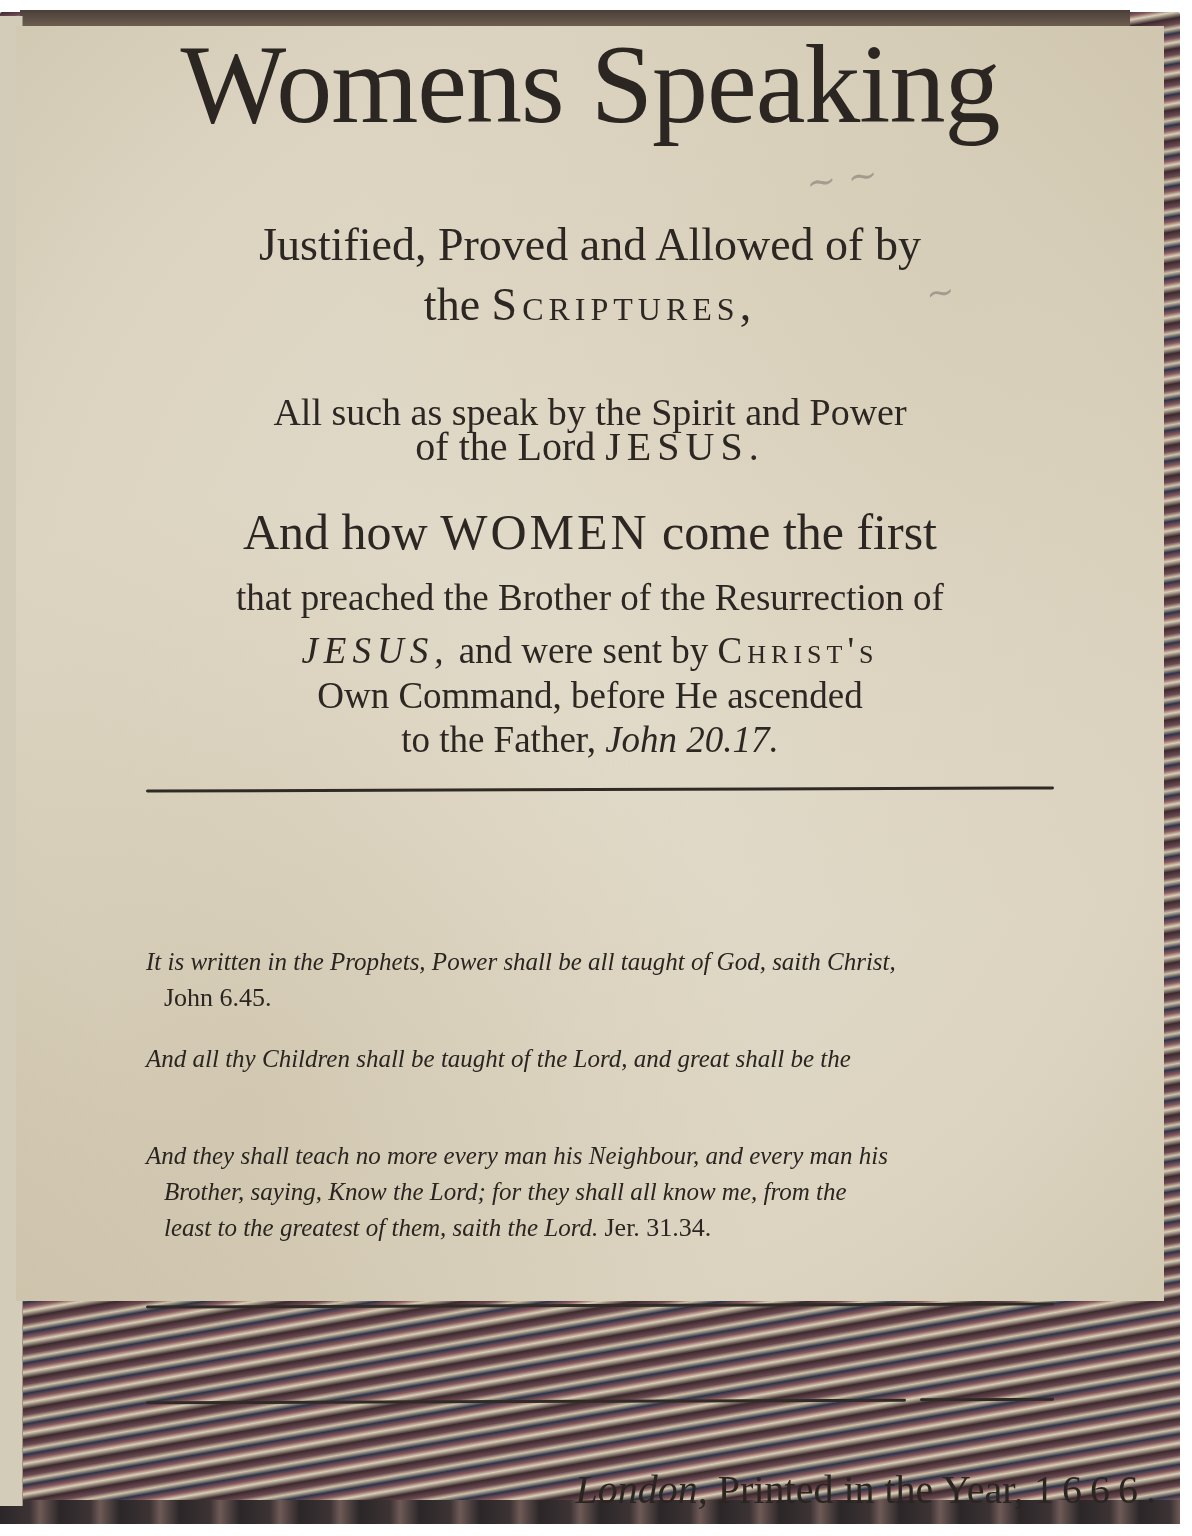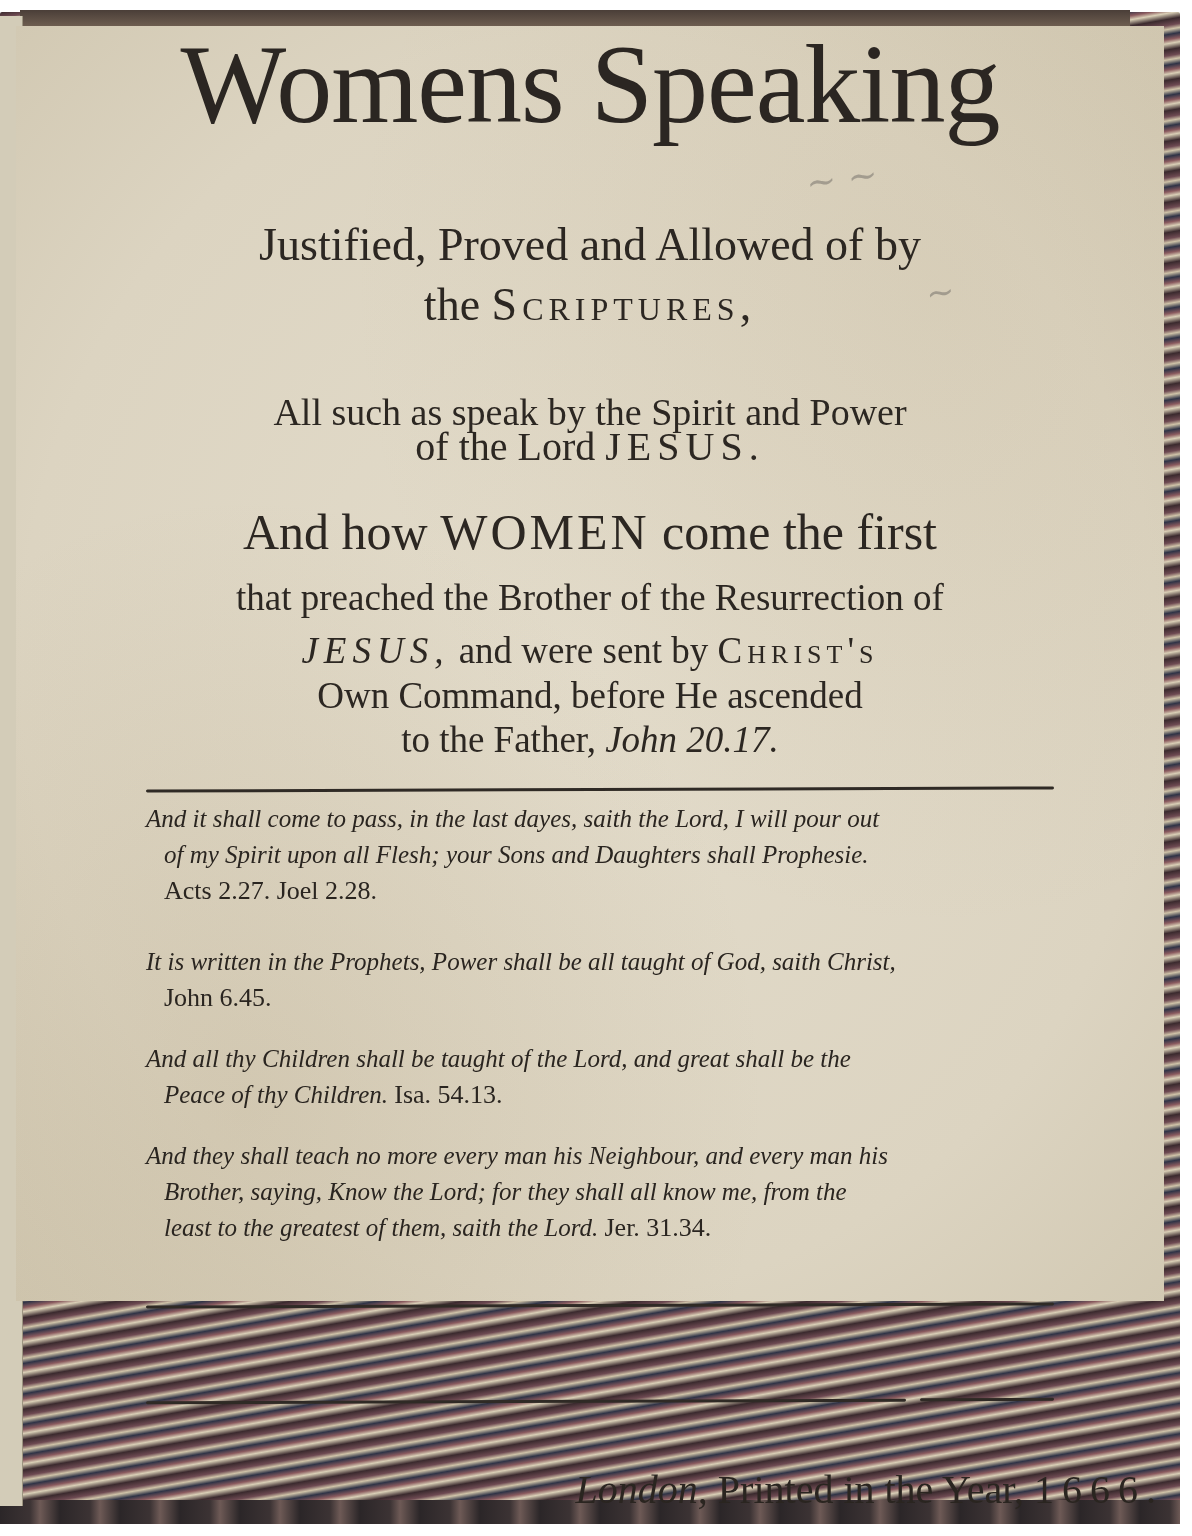--- a/index.html
+++ b/index.html
@@ -136,37 +136,28 @@
     <span class="sc">Christ's</span>
   </div>
   <div class="line sub8">Own Command, before He ascended</div>
   <div class="line sub9">
     <span>to the Father,</span>
     <span class="ital">John 20.17.</span>
   </div>
 
   <div class="rule r1"></div>
 
-  <div class="quote q1">
-    <span>And it shall come to pass, in the last dayes, saith the Lord, I will pour out</span>
-    <span class="indent">of my Spirit upon all Flesh; your Sons and Daughters shall Prophesie.</span>
-    <span class="indent ref">Acts 2.27. Joel 2.28.</span>
-  </div>
 
   <div class="quote q2">
     <span>It is written in the Prophets, Power shall be all taught of God, saith Christ,</span>
     <span class="indent ref">John 6.45.</span>
   </div>
 
   <div class="quote q3">
     <span>And all thy Children shall be taught of the Lord, and great shall be the</span>
-    <span class="indent">
-      <span>Peace of thy Children.</span>
-      <span class="ref">Isa. 54.13.</span>
-    </span>
   </div>
 
   <div class="quote q4">
     <span>And they shall teach no more every man his Neighbour, and every man his</span>
     <span class="indent">Brother, saying, Know the Lord; for they shall all know me, from the</span>
     <span class="indent">
       <span>least to the greatest of them, saith the Lord.</span>
       <span class="ref">Jer. 31.34.</span>
     </span>
   </div>

